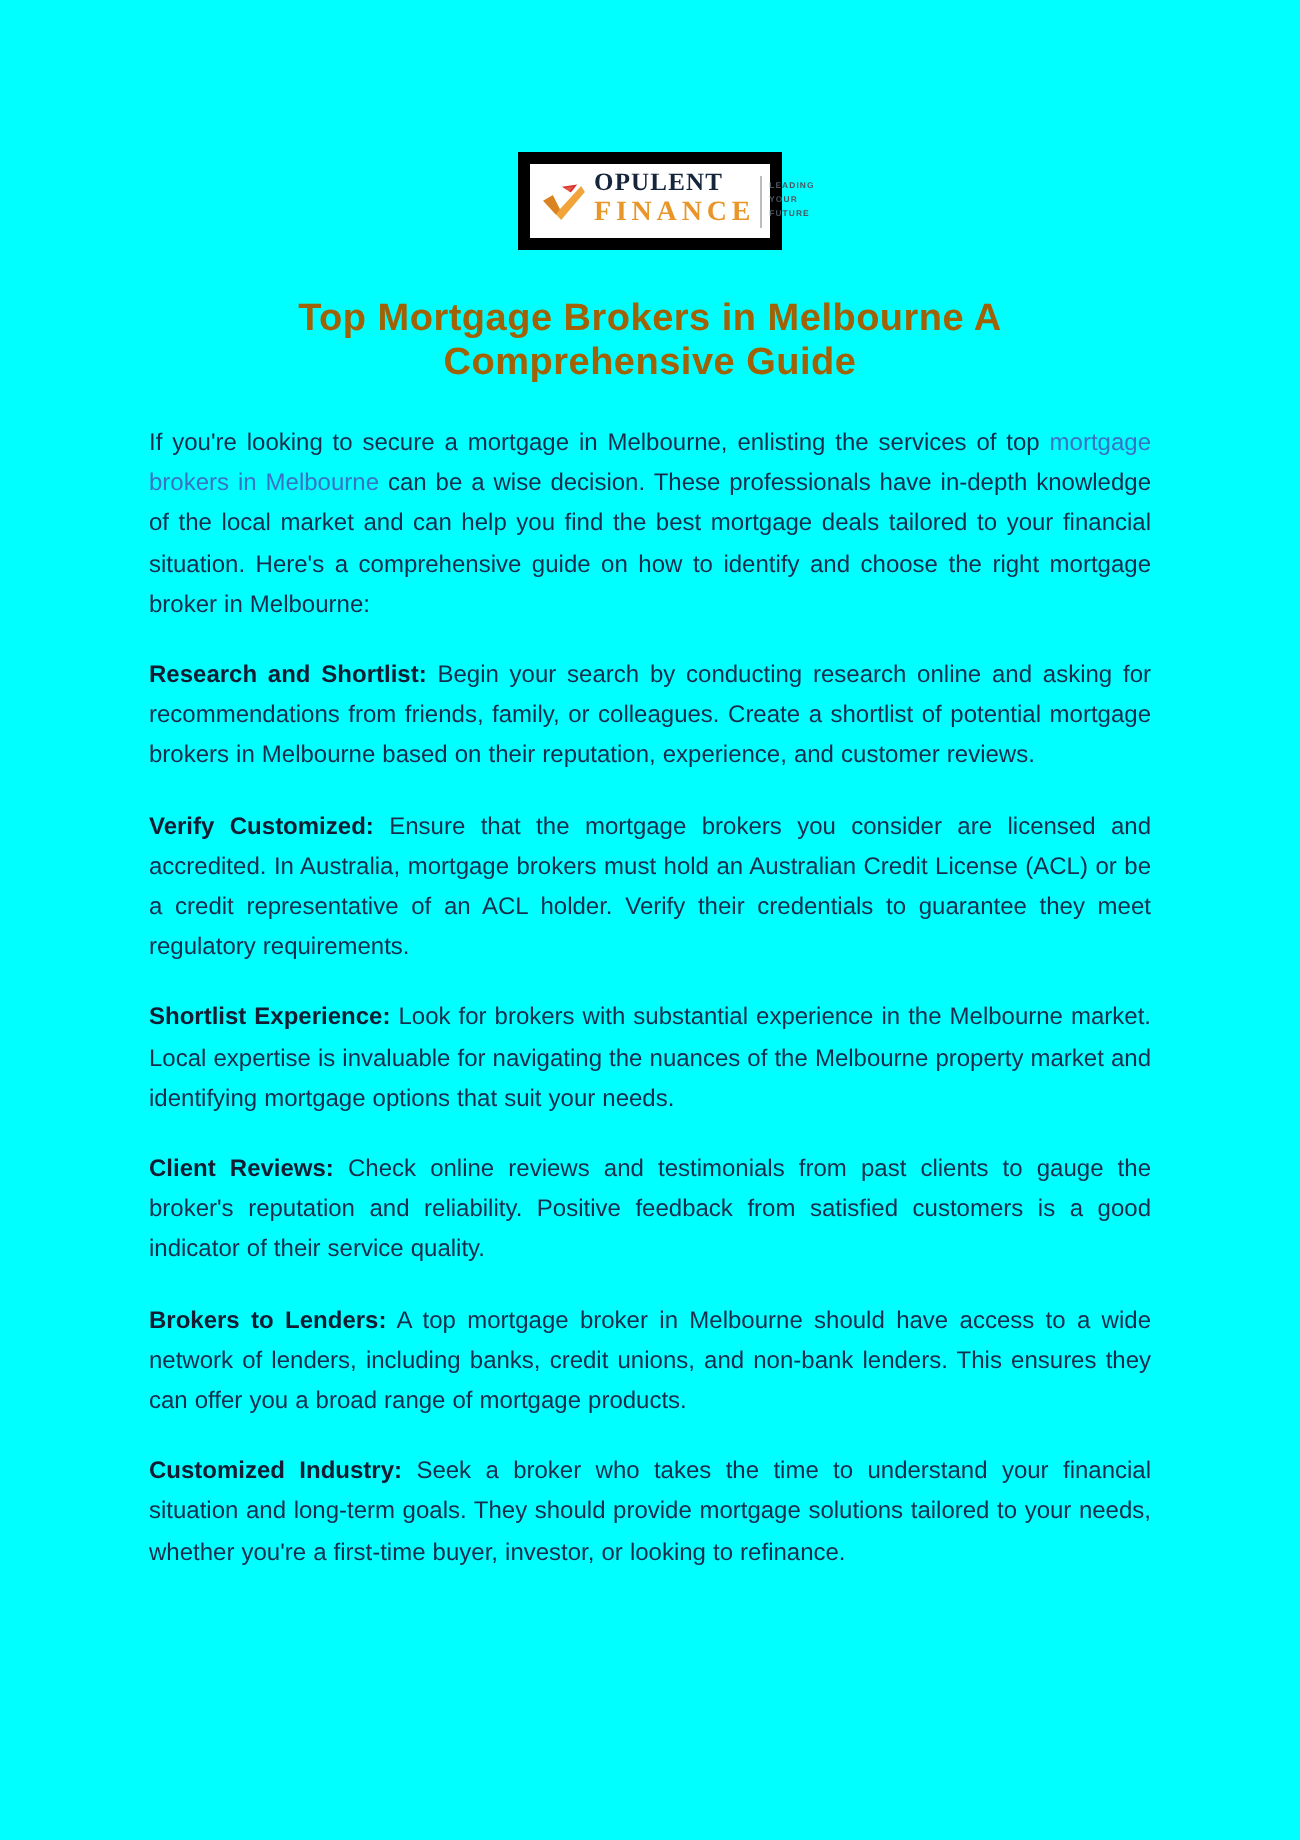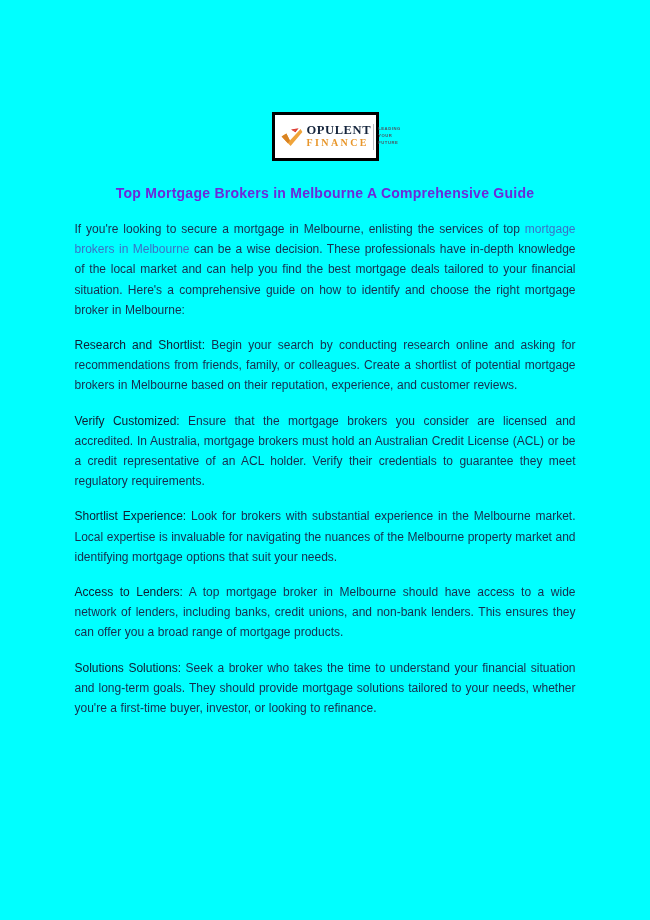--- a/index.html
+++ b/index.html
@@ -25,29 +25,28 @@
 
   
   .logo-wrap {
     width: 100%;
     padding-top: 76px;
     display: flex;
     justify-content: center;
     align-items: flex-start;
   }
   .logo-box {
-    width: 107px;
+    width: 132px;
     height: 49px;
     background: #ffffff;
-    border: 3px solid #000000;
+    border: 6px solid #000000;
     display: flex;
     align-items: center;
     box-sizing: border-box;
     padding: 0 3px 0 4px;
-    margin-top: 36px;
   }
   .logo-mark {
     width: 26px;
     height: 26px;
     flex: 0 0 26px;
     position: relative;
     margin-right: 2px;
   }
   .logo-words {
     flex: 1 1 auto;
@@ -59,21 +58,21 @@
   .logo-opulent {
     font-family: "Liberation Serif", serif;
     font-size: 12.5px;
     font-weight: bold;
     color: #15253c;
     letter-spacing: 0.6px;
     line-height: 1.05;
   }
   .logo-finance {
     font-family: "Liberation Serif", serif;
-    font-size: 10px;
+    font-size: 14px;
     font-weight: bold;
     color: #e8962a;
     letter-spacing: 2.4px;
     line-height: 1.25;
   }
   .logo-divider {
     width: 1px;
     height: 26px;
     background: #b9bdc2;
     margin: 0 4px 0 2px;
@@ -93,23 +92,23 @@
     letter-spacing: 0.55px;
     line-height: 1.65;
     text-transform: uppercase;
     display: block;
   }
 
   
   .doc-title {
     margin: 24px 0 0 0;
     text-align: center;
-    font-size: 14px;
-    font-weight: bold;
-    color: #6d28d9;
+    font-size: 19px;
+    font-weight: bold;
+    color: #a16207;
     letter-spacing: 0.25px;
     font-family: "Liberation Sans", sans-serif;
   }
 
   
   .body-col {
     margin: 0 auto;
     padding: 0;
     width: 501px;
   }
@@ -120,21 +119,21 @@
     font-size: 12px;
     line-height: 20.2px;
     color: #172d4e;
     font-family: "Liberation Sans", sans-serif;
     word-spacing: 0.2px;
   }
   p.para.intro {
     padding-top: 18px;
   }
   .lead {
-    font-weight: normal;
+    font-weight: bold;
     color: #101d33;
   }
   .doc-link {
     color: #3a72c4;
     text-decoration: none;
   }
 </style>
 </head>
 <body>
 
@@ -181,24 +180,27 @@
     </p>
 
     <p class="para">
       <span class="lead">Verify Customized:</span><span> Ensure that the mortgage brokers you consider are licensed and accredited. In Australia, mortgage brokers must hold an Australian Credit License (ACL) or be a credit representative of an ACL holder. Verify their credentials to guarantee they meet regulatory requirements.</span>
     </p>
 
     <p class="para">
       <span class="lead">Shortlist Experience:</span><span> Look for brokers with substantial experience in the Melbourne market. Local expertise is invaluable for navigating the nuances of the Melbourne property market and identifying mortgage options that suit your needs.</span>
     </p>
 
-
-    <p class="para">
-      <span class="lead">Access to Lenders:</span><span> A top mortgage broker in Melbourne should have access to a wide network of lenders, including banks, credit unions, and non-bank lenders. This ensures they can offer you a broad range of mortgage products.</span>
-    </p>
-
-
-    <p class="para">
-      <span class="lead">Solutions Solutions:</span><span> Seek a broker who takes the time to understand your financial situation and long-term goals. They should provide mortgage solutions tailored to your needs, whether you're a first-time buyer, investor, or looking to refinance.</span>
+    <p class="para">
+      <span class="lead">Client Reviews:</span><span> Check online reviews and testimonials from past clients to gauge the broker's reputation and reliability. Positive feedback from satisfied customers is a good indicator of their service quality.</span>
+    </p>
+
+    <p class="para">
+      <span class="lead">Brokers to Lenders:</span><span> A top mortgage broker in Melbourne should have access to a wide network of lenders, including banks, credit unions, and non-bank lenders. This ensures they can offer you a broad range of mortgage products.</span>
+    </p>
+
+
+    <p class="para">
+      <span class="lead">Customized Industry:</span><span> Seek a broker who takes the time to understand your financial situation and long-term goals. They should provide mortgage solutions tailored to your needs, whether you're a first-time buyer, investor, or looking to refinance.</span>
     </p>
 
   </div>
 </div>
 
 </body></html>

